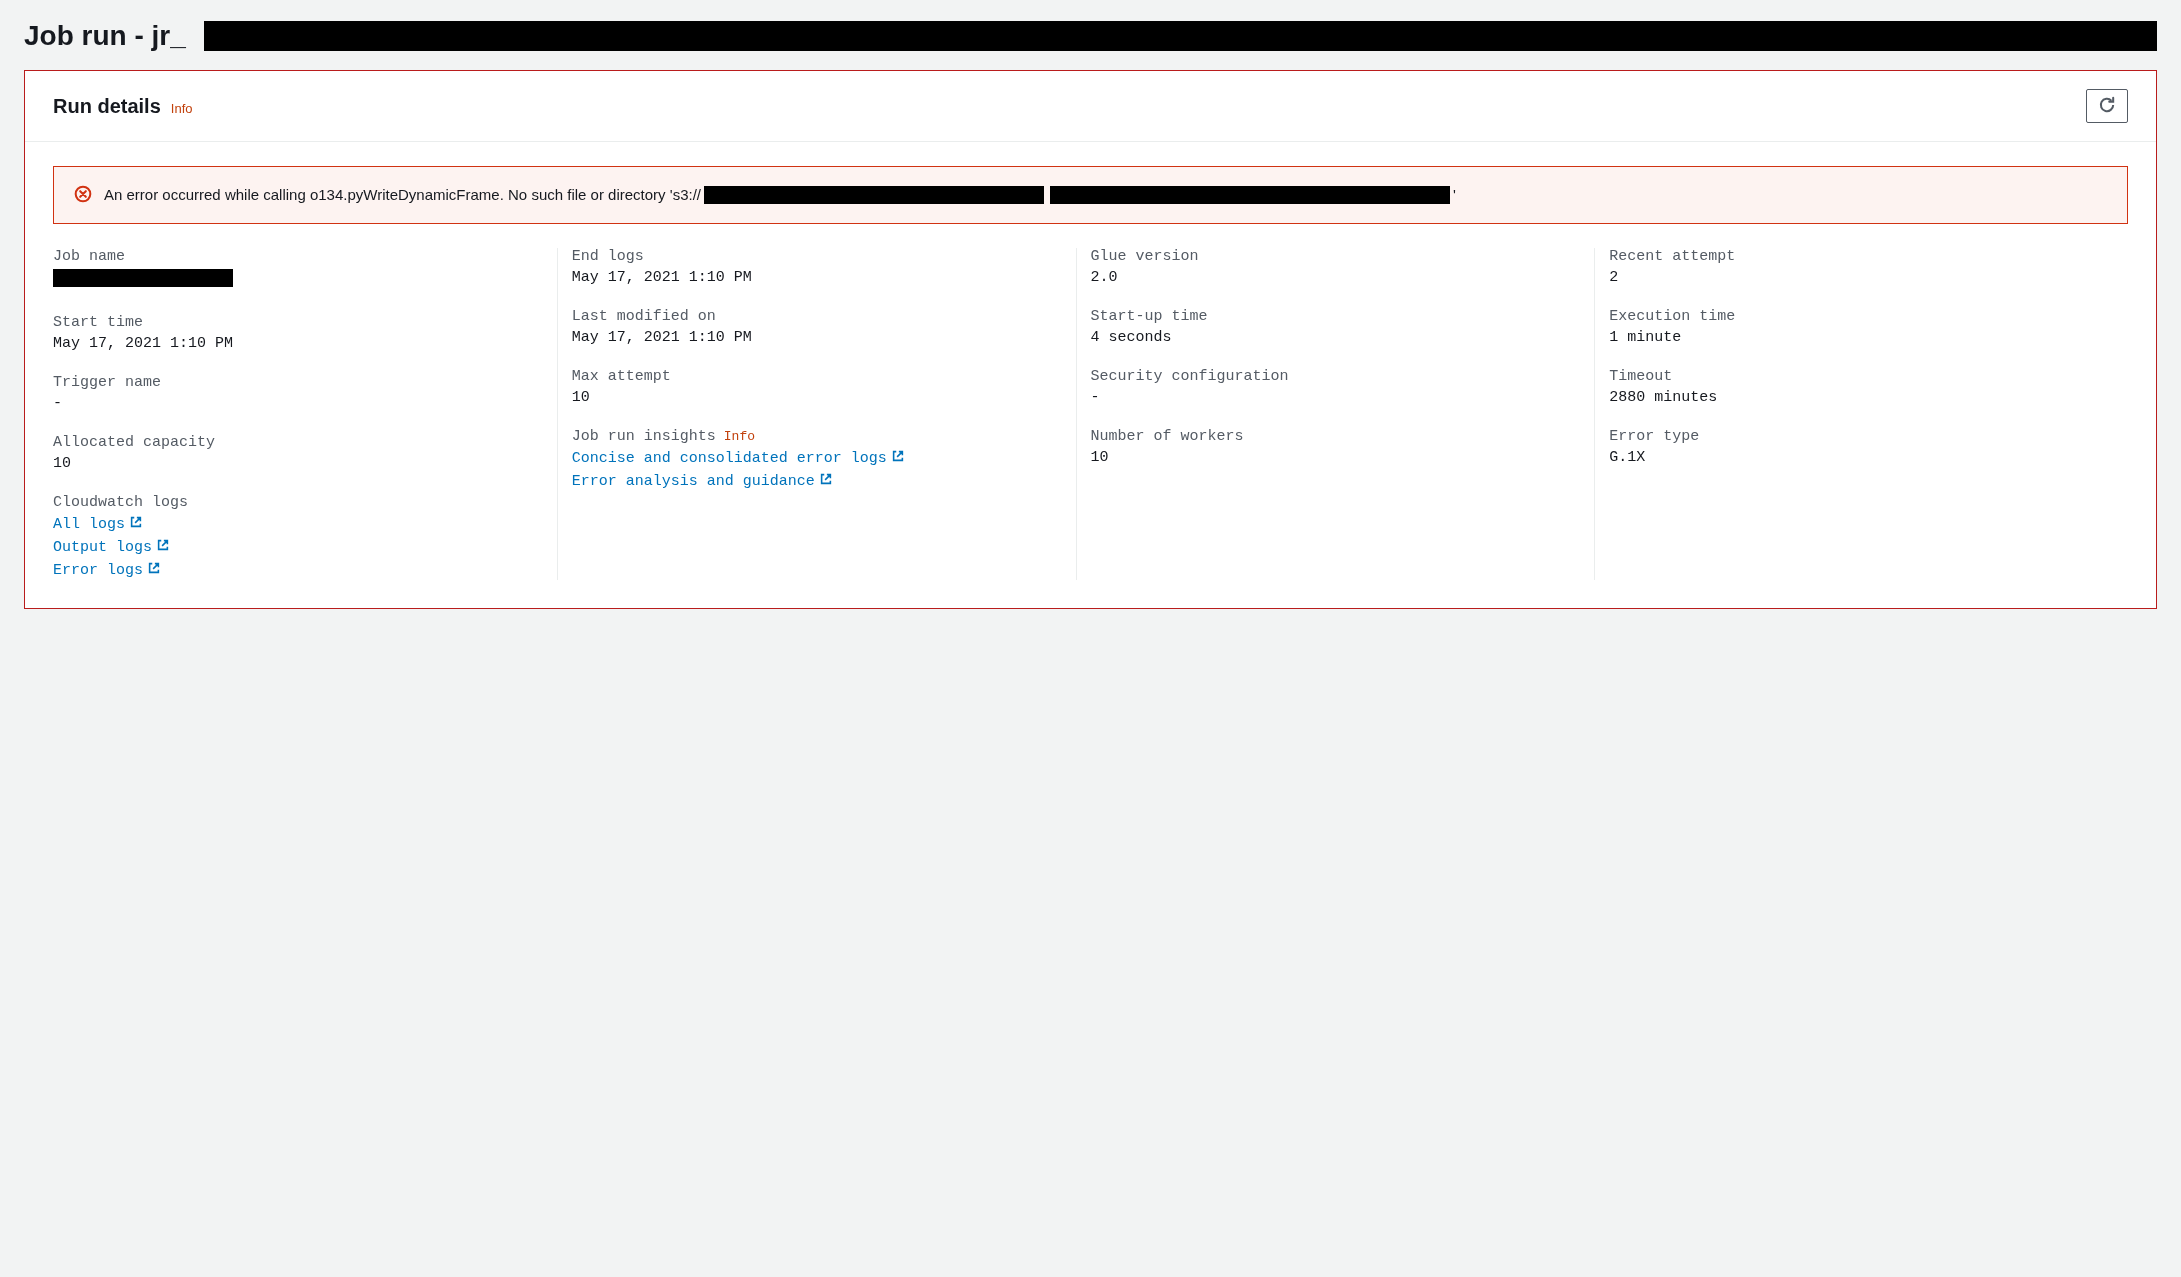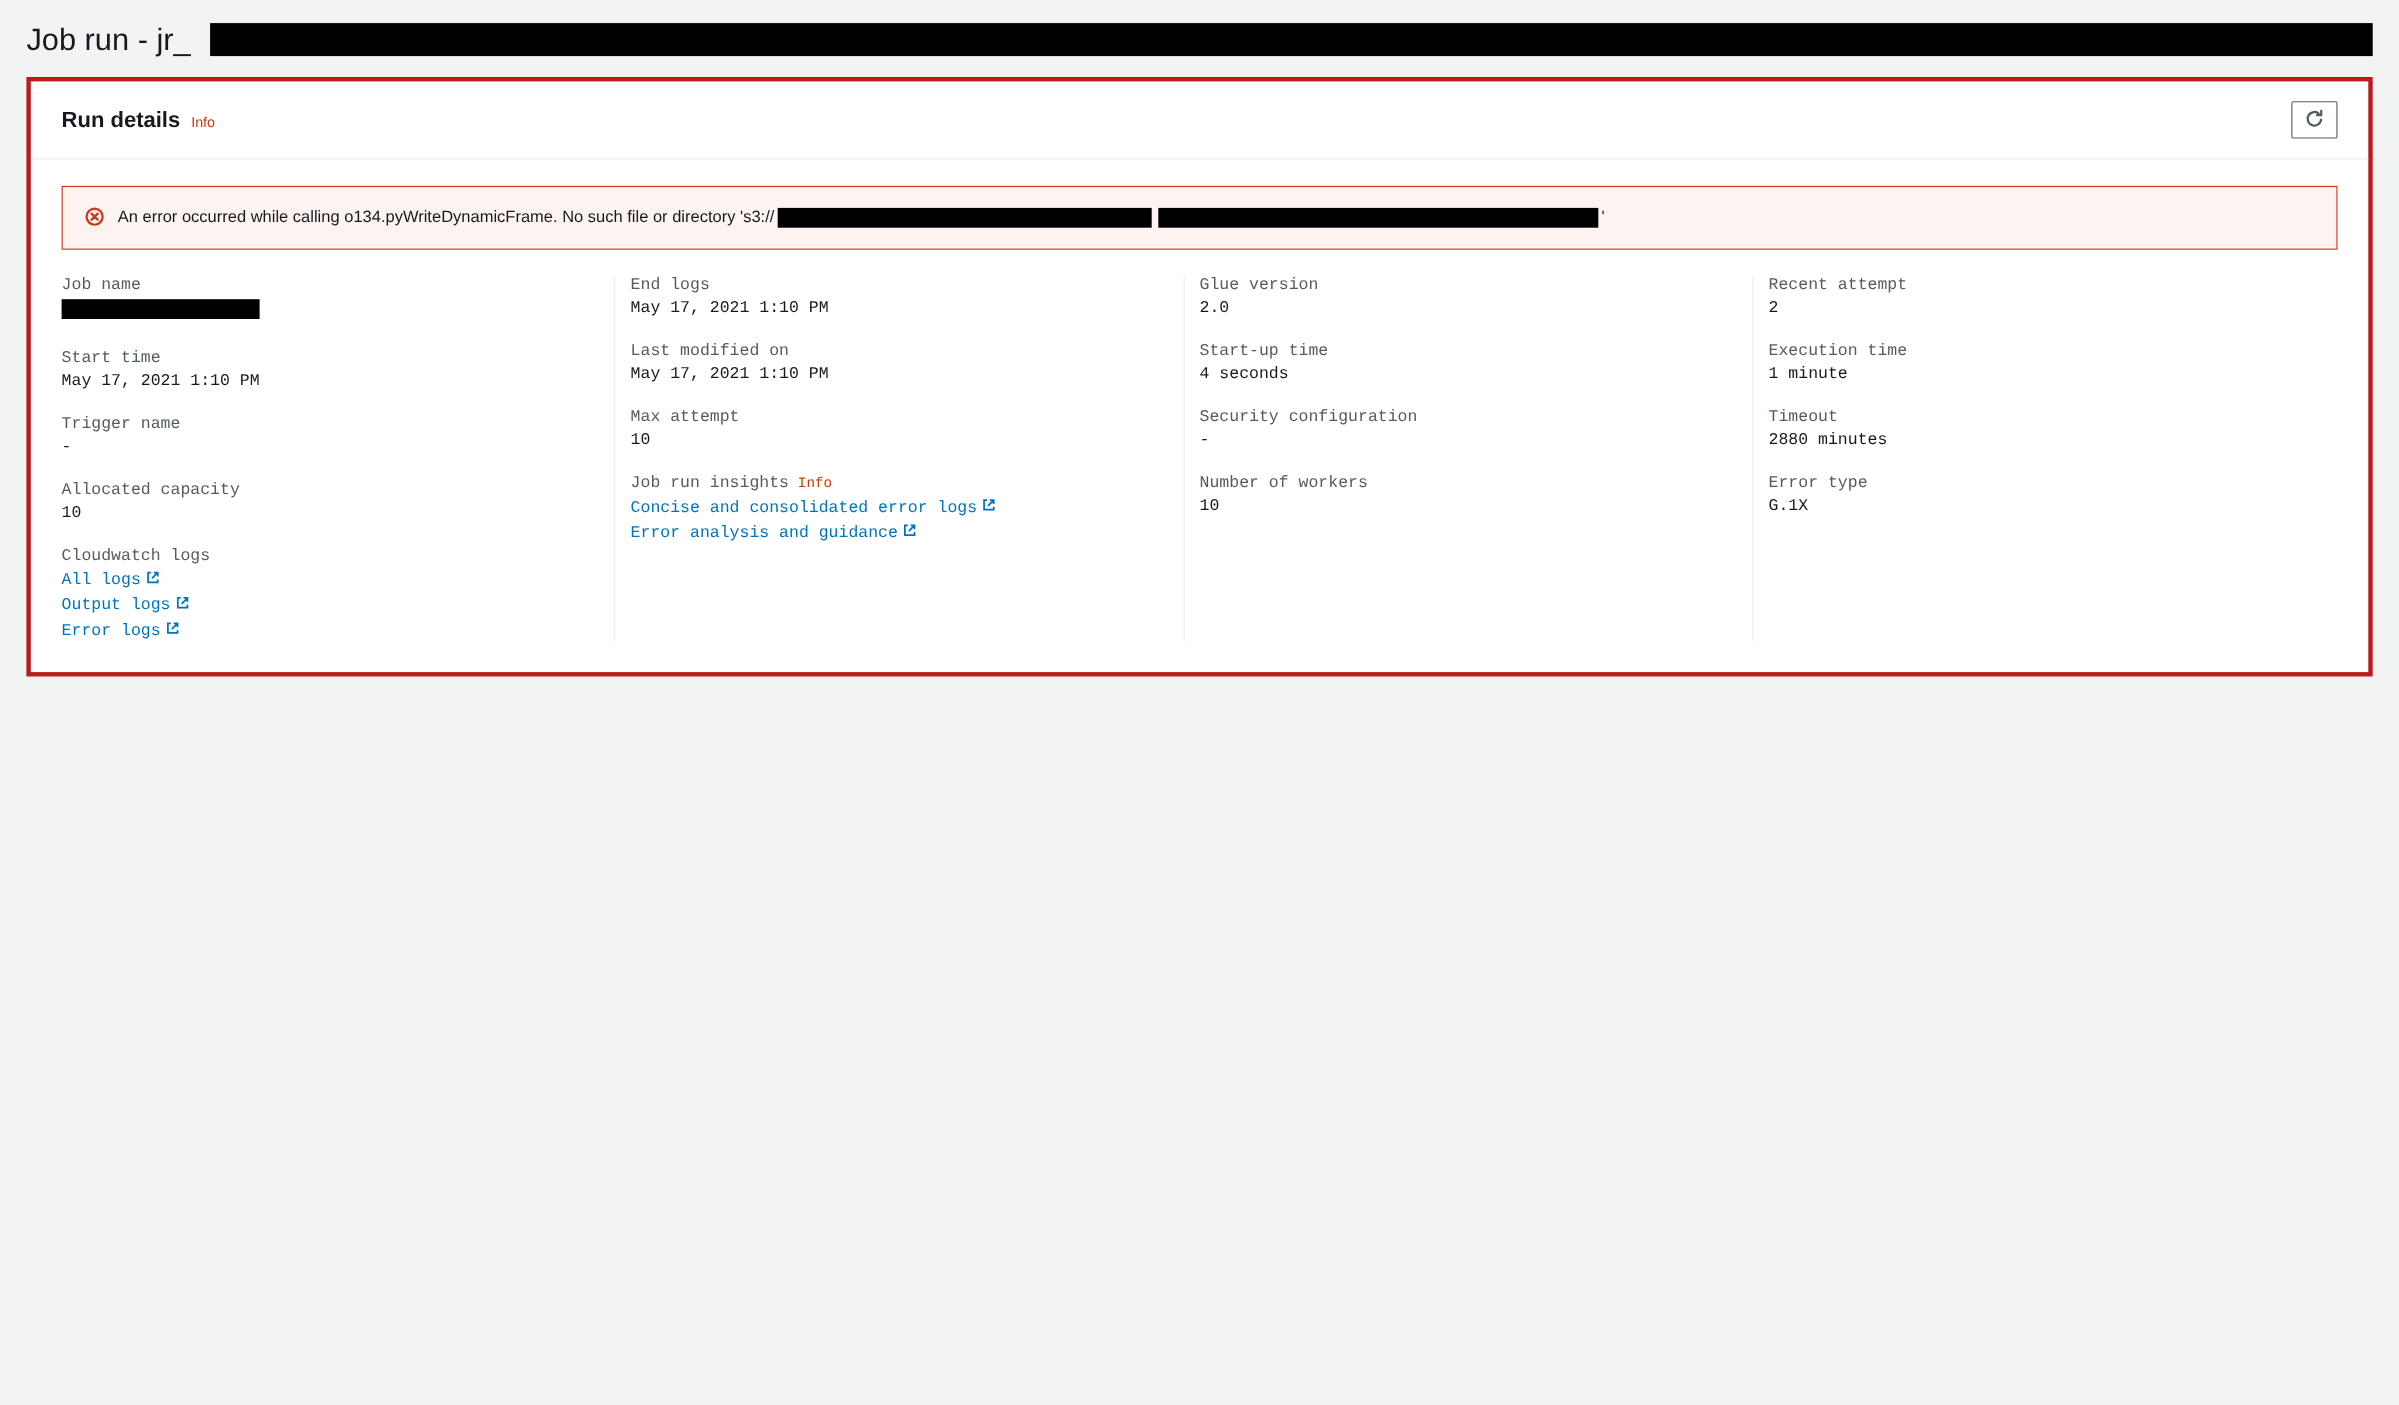--- a/index.html
+++ b/index.html
@@ -8,37 +8,37 @@
     background: #f2f3f3;
     color: #16191f;
     font-size: 14px;
     padding: 0;
   }
   .page {
     padding: 0 0 24px 0;
   }
   .page-title {
     font-size: 28px;
-    font-weight: 400;
+    font-weight: 700;
     padding: 20px 24px 18px 24px;
     color: #16191f;
     display: flex;
     align-items: center;
     gap: 14px;
   }
   .page-title .redact-title {
     background: #000;
     display: inline-block;
     height: 30px;
     flex: 1;
     margin-left: 4px;
   }
   .panel {
     background: #fff;
-    border: 4px solid #b91c1c;
+    border: 1px solid #b91c1c;
     margin: 0 24px;
     border-radius: 0;
   }
   .panel-header {
     display: flex;
     align-items: center;
     justify-content: space-between;
     padding: 18px 28px;
     border-bottom: 1px solid #eaeded;
   }

